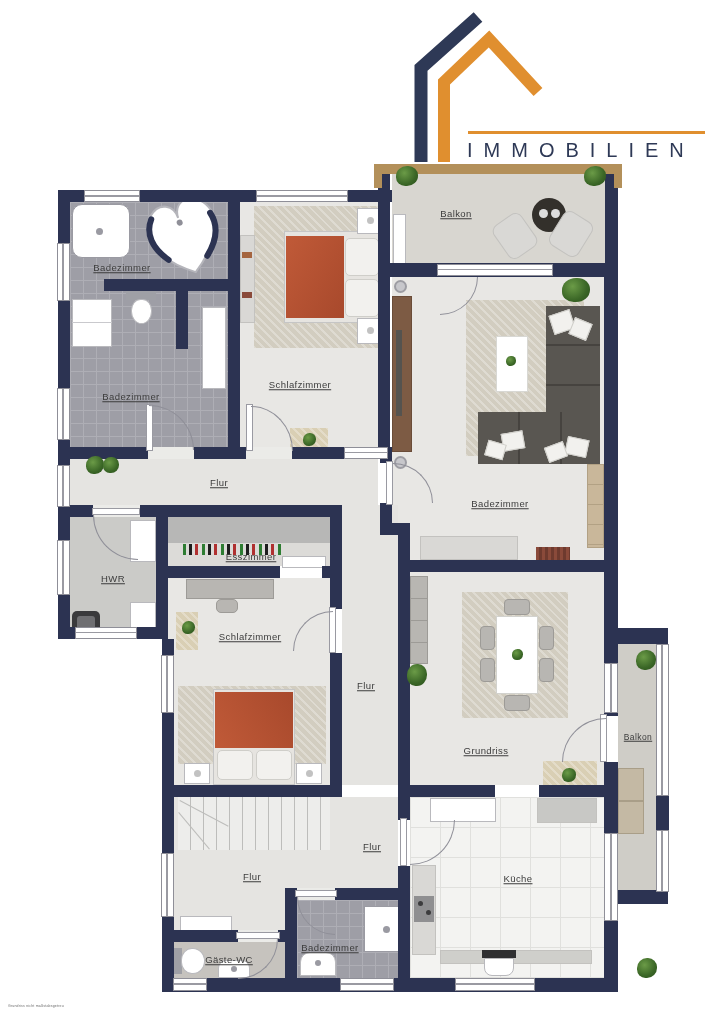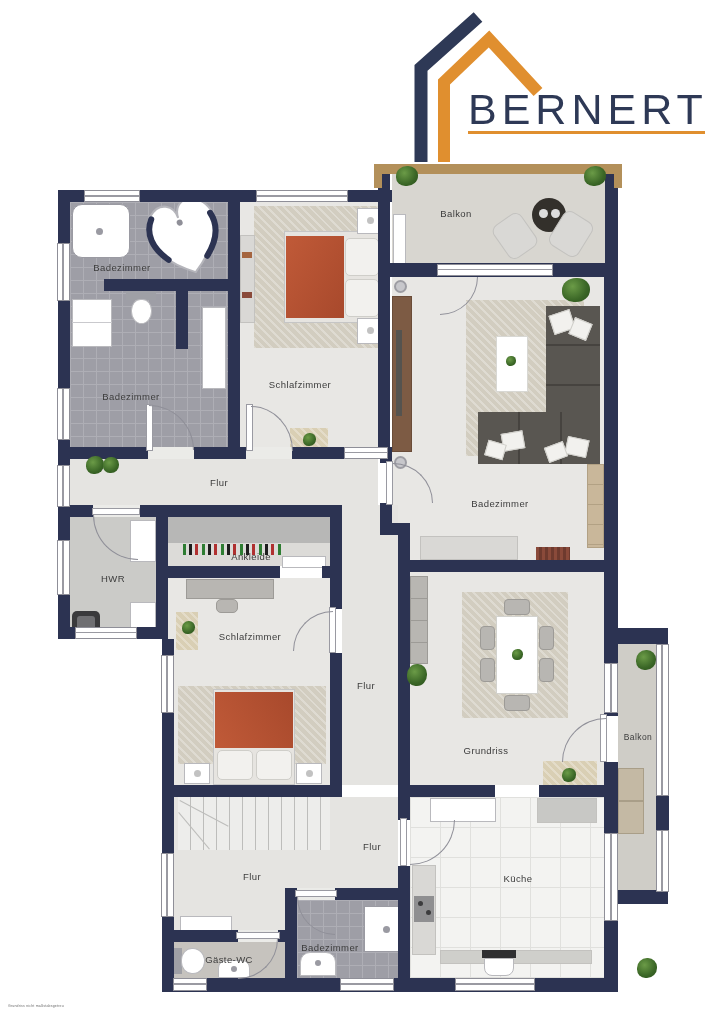--- a/index.html
+++ b/index.html
@@ -42,21 +42,21 @@
   .leaf{position:absolute;background:#fff;border:1px solid #9a9aa2;box-sizing:border-box;}
   .arc{position:absolute;box-sizing:border-box;border:0 solid #8f8f98;}
   .arc.tr{border-top-width:1.5px;border-right-width:1.5px;border-top-right-radius:100%;}
   .arc.tl{border-top-width:1.5px;border-left-width:1.5px;border-top-left-radius:100%;}
   .arc.br{border-bottom-width:1.5px;border-right-width:1.5px;border-bottom-right-radius:100%;}
   .arc.bl{border-bottom-width:1.5px;border-left-width:1.5px;border-bottom-left-radius:100%;}
   
   .plant{position:absolute;border-radius:50% 45% 50% 42%;
     background:radial-gradient(circle at 38% 35%,#6b9b47,#3a6626 60%,#2a4f1b);}
   .lbl{position:absolute;transform:translate(-50%,-50%);font-size:9.5px;line-height:1;
-    color:#3c3c3c;letter-spacing:.4px;white-space:nowrap;}
+    color:#3c3c3c;letter-spacing:.4px;white-space:nowrap;text-decoration:underline;}
   .rail{position:absolute;background:#b3905a;}
   .stairs{position:absolute;background-color:#ededeb;
     background-image:repeating-linear-gradient(90deg,transparent 0 12px,#bdbdbb 12px 13px);}
   .wline{position:absolute;background:#bdbdbb;height:1px;transform-origin:0 0;}
   .circle{border-radius:50%;}
   .clothes{position:absolute;height:11px;
     background:repeating-linear-gradient(90deg,#2e7d32 0 3px,transparent 3px 6px,#1d1d1d 6px 9px,
       transparent 9px 12px,#b03030 12px 15px,transparent 15px 19px);}
   
   #brand{position:absolute;color:#2e3956;font-weight:500;font-size:43px;letter-spacing:5px;line-height:1;}
@@ -338,33 +338,33 @@
   <div class="plant" style="left:512px;top:649px;width:11px;height:11px;"></div>
   <div class="plant" style="left:506px;top:356px;width:10px;height:10px;"></div>
 
   <div class="lbl" style="left:122px;top:268px;">Badezimmer</div>
   <div class="lbl" style="left:131px;top:397px;">Badezimmer</div>
   <div class="lbl" style="left:300px;top:385px;">Schlafzimmer</div>
   <div class="lbl" style="left:456px;top:214px;">Balkon</div>
   <div class="lbl" style="left:500px;top:504px;">Badezimmer</div>
   <div class="lbl" style="left:219px;top:483px;">Flur</div>
   <div class="lbl" style="left:113px;top:579px;">HWR</div>
-  <div class="lbl" style="left:251px;top:557px;">Ankleide</div>
+  <div class="lbl" style="left:251px;top:557px;">Esszimmer</div>
   <div class="lbl" style="left:250px;top:637px;">Schlafzimmer</div>
   <div class="lbl" style="left:366px;top:686px;">Flur</div>
   <div class="lbl" style="left:486px;top:751px;">Grundriss</div>
   <div class="lbl" style="left:638px;top:737px;font-size:8.5px;">Balkon</div>
   <div class="lbl" style="left:372px;top:847px;">Flur</div>
   <div class="lbl" style="left:252px;top:877px;">Flur</div>
   <div class="lbl" style="left:518px;top:879px;">Küche</div>
   <div class="lbl" style="left:229px;top:960px;">Gäste-WC</div>
   <div class="lbl" style="left:330px;top:948px;">Badezimmer</div>
 
   <svg class="abs" style="left:412px;top:10px;" width="134" height="152" viewBox="0 0 134 152">
     <polyline points="9,152 9,58 66,7" fill="none" stroke="#2e3956" stroke-width="13"></polyline>
     <polyline points="32,152 32,72 77,29 126,82" fill="none" stroke="#e08f2f" stroke-width="12"></polyline>
   </svg>
-  <div id="brand" style="left:468px;top:88px;">BERNERT</div>
   <div id="brandline" style="left:468px;top:131px;width:237px;height:3px;"></div>
+  <div id="brandsub" style="left:467px;top:140px;">IMMOBILIEN</div>
 
   <div id="fineprint" style="left:8px;top:1004px;">Grundriss nicht maßstabsgetreu</div>
 
 </div>
 
 </body></html>

